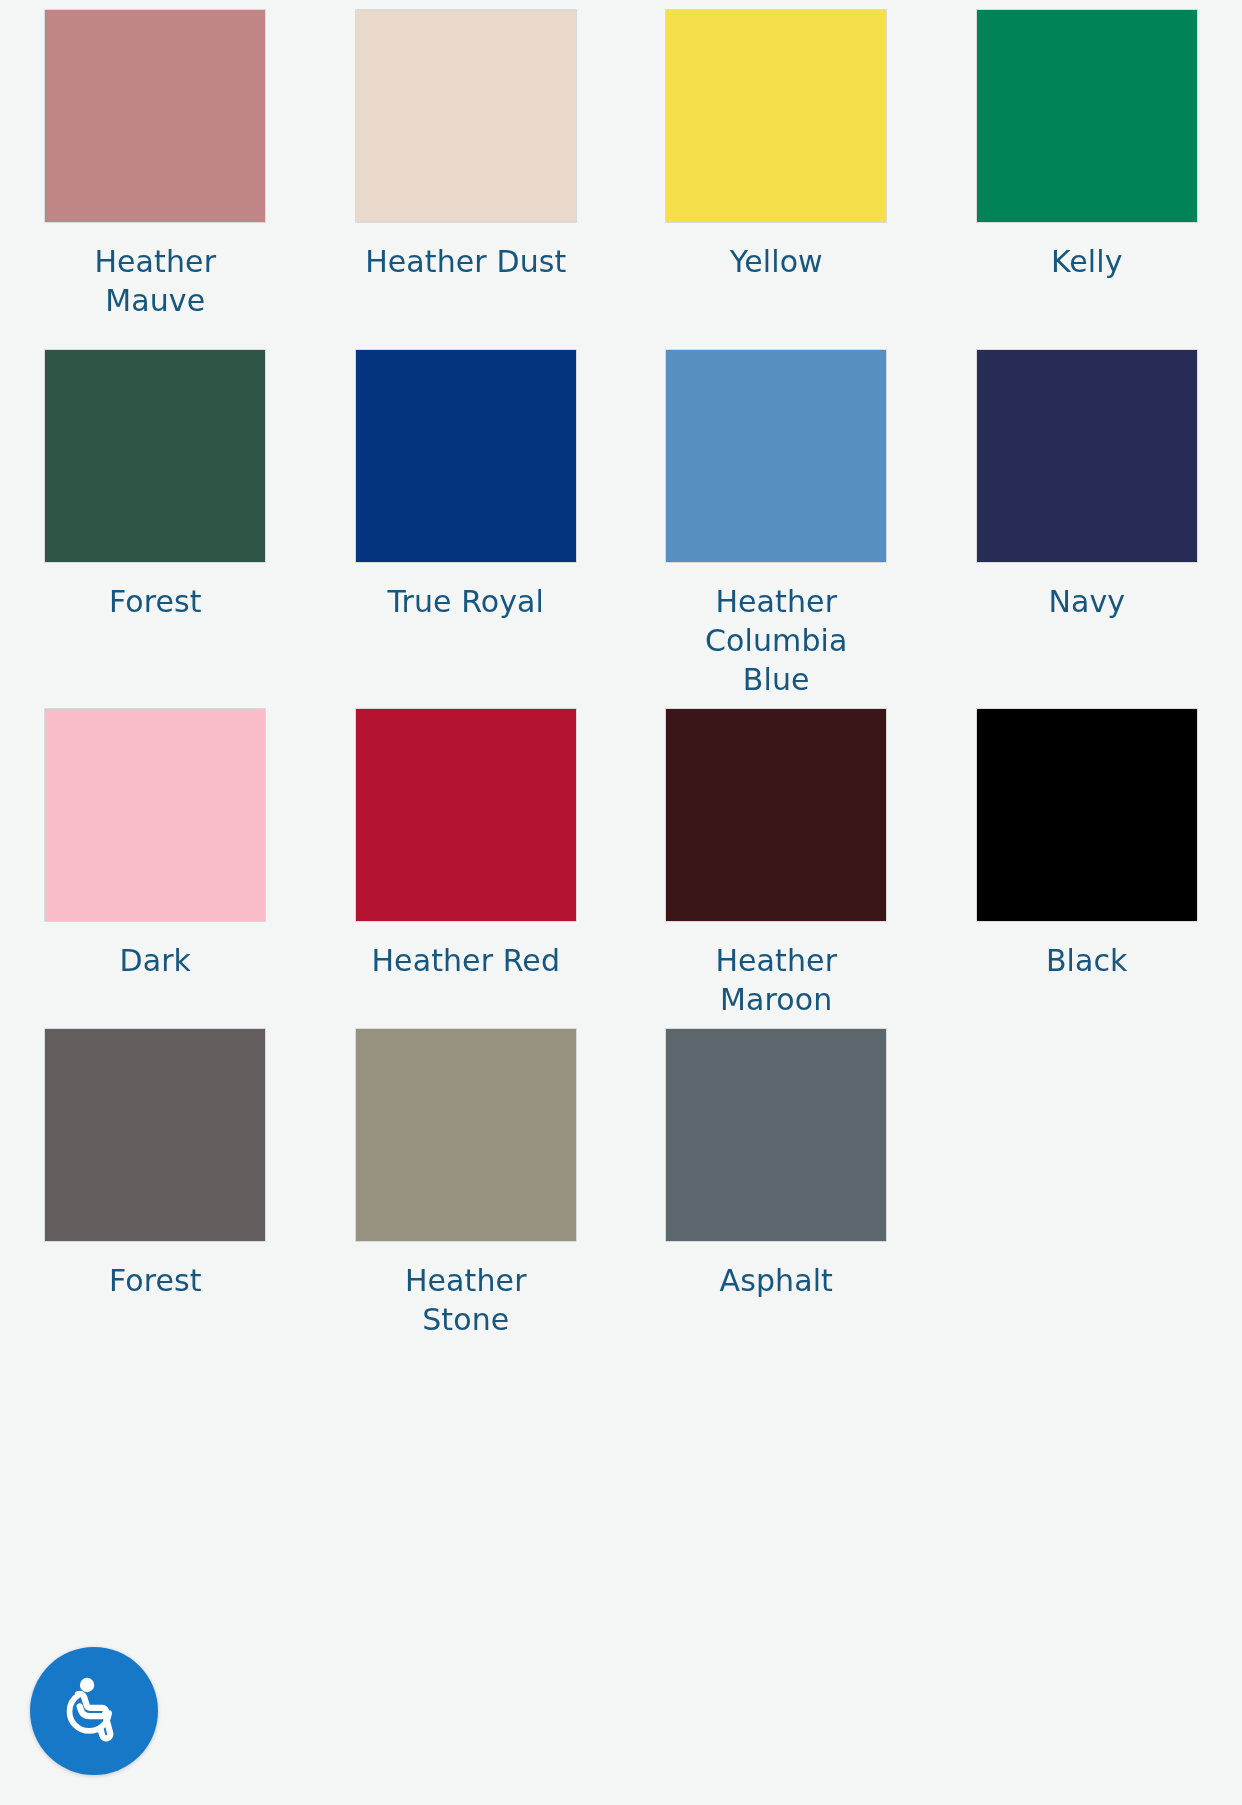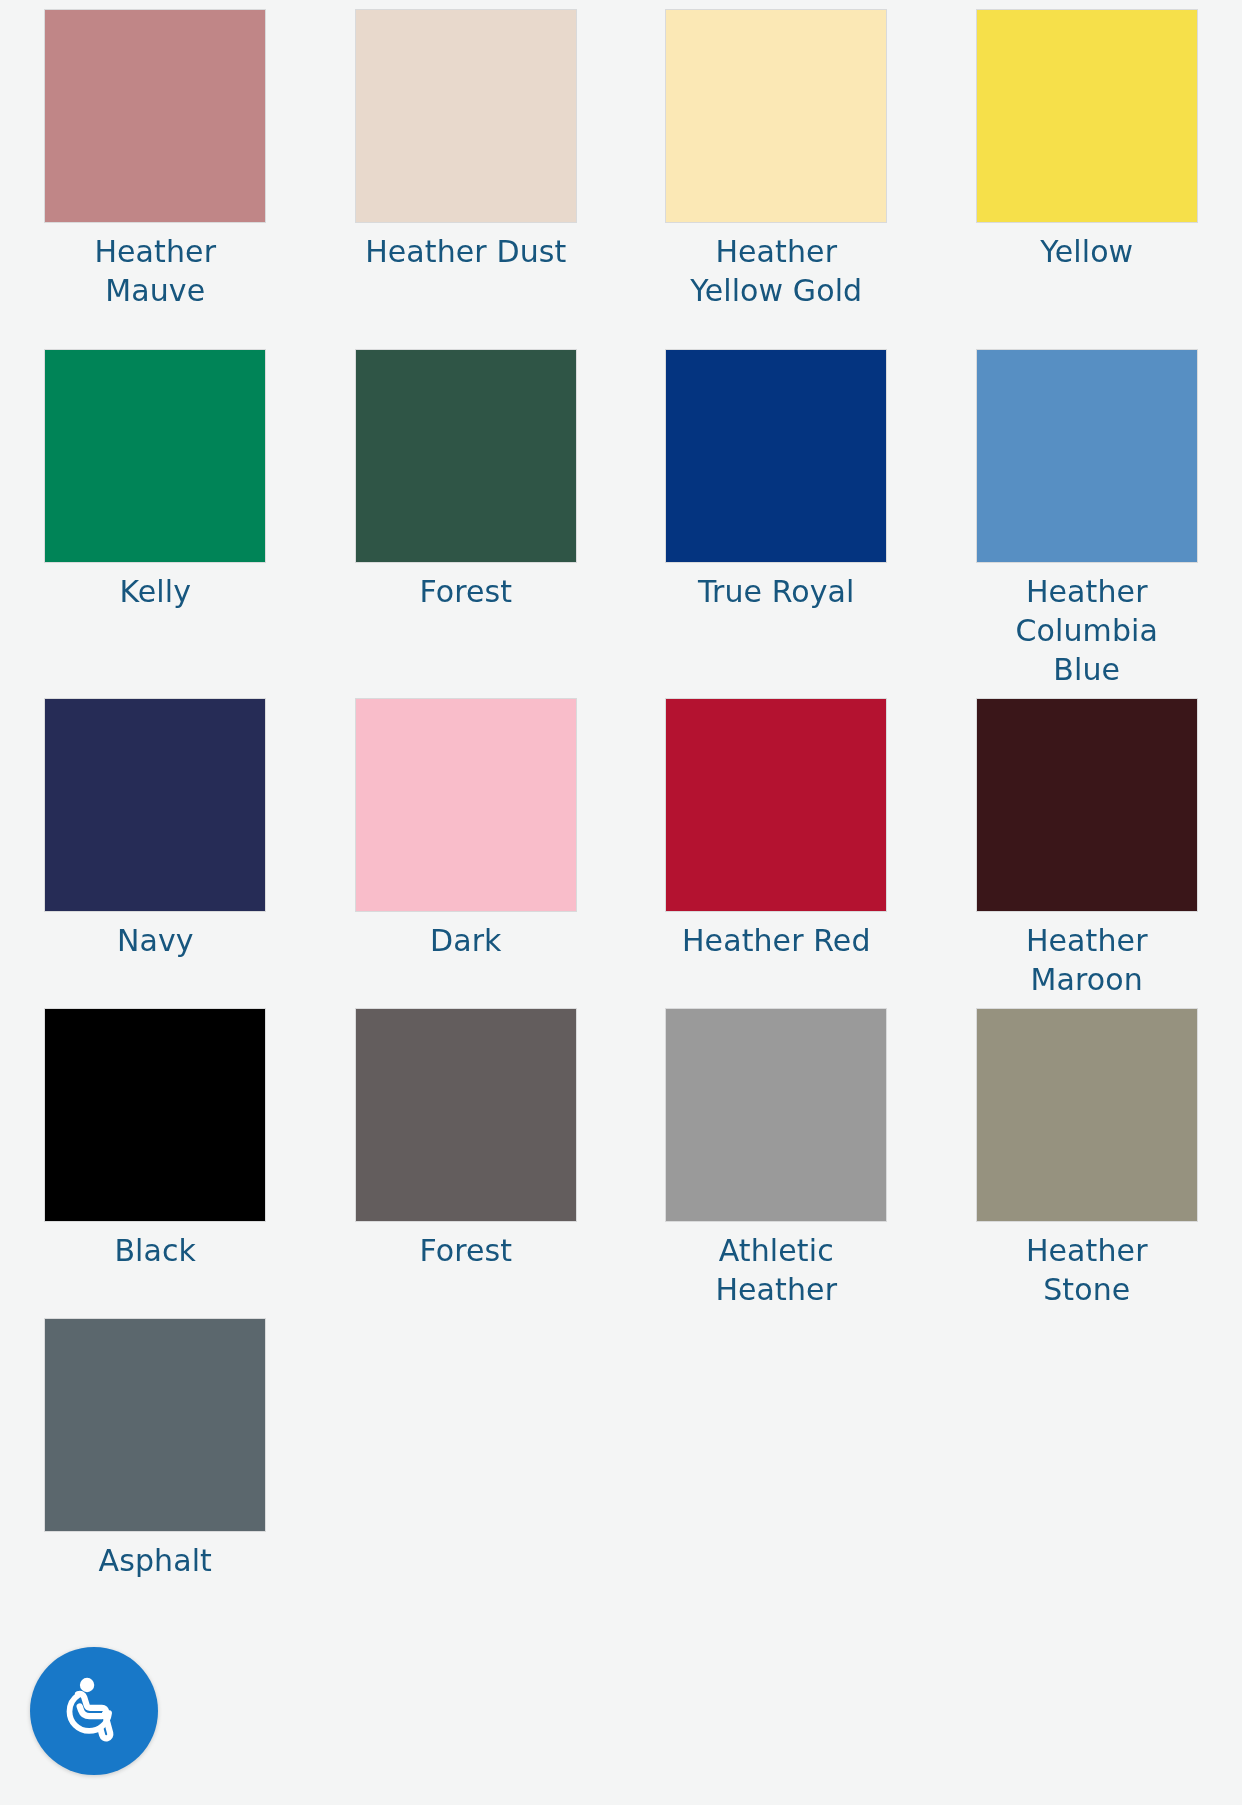--- a/index.html
+++ b/index.html
@@ -34,21 +34,21 @@
   }
   .swatch-chip {
     width: 222px;
     height: 214px;
     border: 1px solid #d9dadb;
     box-sizing: border-box;
     margin: 0 auto;
     display: block;
   }
   .swatch-label {
-    margin-top: 9px;
+    margin-top: 19px;
     font-size: 30px;
     line-height: 39px;
     color: #17567e;
     text-align: center;
     font-weight: 400;
     letter-spacing: 0.1px;
     max-width: 215px;
     word-wrap: break-word;
   }
   
@@ -85,24 +85,20 @@
 <div id="swatch-grid">
     <div class="swatch-cell row-h-1">
       <div class="swatch-chip" style="background: rgb(192, 134, 135); border-color: rgb(217, 218, 219);"></div>
       <div class="swatch-label">Heather Mauve</div>
     </div>
     <div class="swatch-cell row-h-1">
       <div class="swatch-chip" style="background: rgb(232, 217, 204); border-color: rgb(217, 218, 219);"></div>
       <div class="swatch-label">Heather Dust</div>
     </div>
     <div class="swatch-cell row-h-1">
-      <div class="swatch-chip" style="background: rgb(251, 232, 181); border-color: rgb(217, 218, 219);"></div>
-      <div class="swatch-label">Heather Yellow Gold</div>
-    </div>
-    <div class="swatch-cell row-h-1">
       <div class="swatch-chip" style="background: rgb(246, 224, 74); border-color: rgb(217, 218, 219);"></div>
       <div class="swatch-label">Yellow</div>
     </div>
     <div class="swatch-cell row-h-2">
       <div class="swatch-chip" style="background: rgb(0, 132, 87); border-color: rgb(217, 218, 219);"></div>
       <div class="swatch-label">Kelly</div>
     </div>
     <div class="swatch-cell row-h-2">
       <div class="swatch-chip" style="background: rgb(47, 85, 70); border-color: rgb(217, 218, 219);"></div>
       <div class="swatch-label">Forest</div>
@@ -132,24 +128,20 @@
       <div class="swatch-label">Heather Maroon</div>
     </div>
     <div class="swatch-cell row-h-4">
       <div class="swatch-chip" style="background: rgb(0, 0, 0); border-color: rgb(217, 218, 219);"></div>
       <div class="swatch-label">Black</div>
     </div>
     <div class="swatch-cell row-h-4">
       <div class="swatch-chip" style="background: rgb(99, 93, 93); border-color: rgb(217, 218, 219);"></div>
       <div class="swatch-label">Forest</div>
     </div>
-    <div class="swatch-cell row-h-4">
-      <div class="swatch-chip" style="background: rgb(154, 154, 154); border-color: rgb(217, 218, 219);"></div>
-      <div class="swatch-label">Athletic Heather</div>
-    </div>
     <div class="swatch-cell row-h-5">
       <div class="swatch-chip" style="background: rgb(150, 146, 127); border-color: rgb(217, 218, 219);"></div>
       <div class="swatch-label">Heather Stone</div>
     </div>
     <div class="swatch-cell row-h-5">
       <div class="swatch-chip" style="background: rgb(91, 103, 109); border-color: rgb(217, 218, 219);"></div>
       <div class="swatch-label">Asphalt</div>
     </div>
   </div>
 

